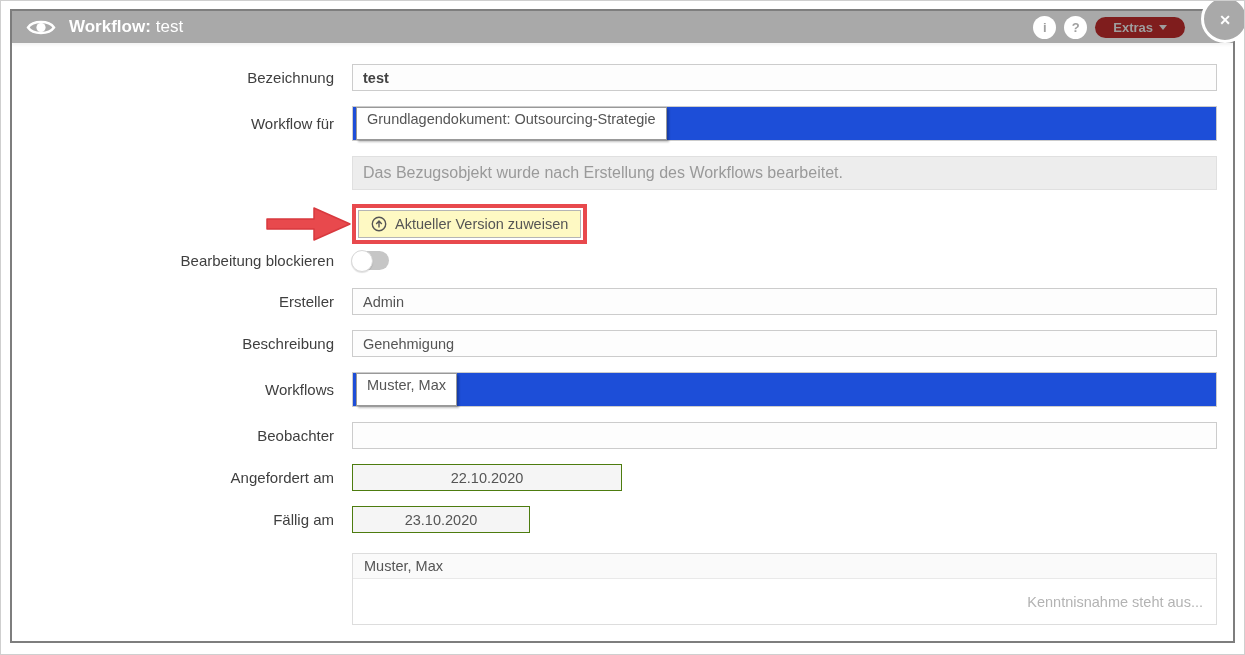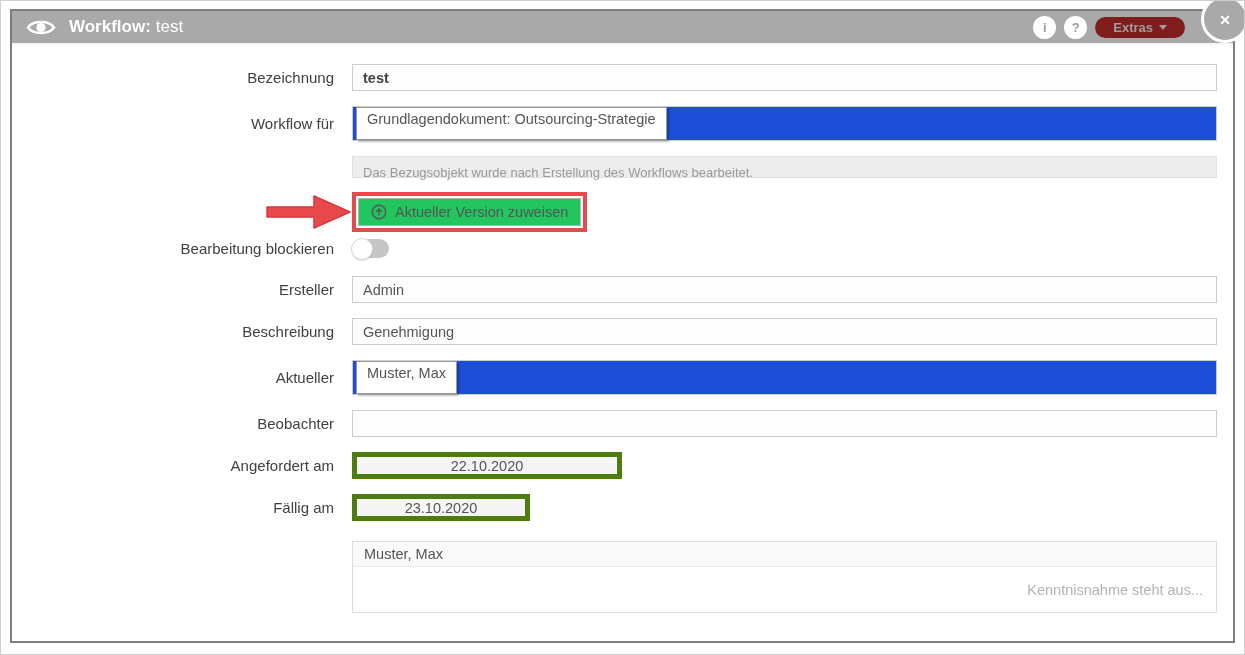--- a/index.html
+++ b/index.html
@@ -101,39 +101,39 @@
     display: inline-block;
     border: 1px solid #999999;
     background: #ffffff;
     box-shadow: 1.5px 1.5px 2px rgba(0,0,0,0.25);
     color: #555555; font-size: 14.5px;
     padding: 3px 10px;
     white-space: nowrap;
     cursor: pointer;
   }
   .notice {
-    height: 22px; line-height: 32px;
+    height: 34px; line-height: 32px;
     background: #ededed;
     border: 1px solid #e0e0e0;
-    color: #9a9a9a; font-size: 13px;
+    color: #9a9a9a; font-size: 16px;
     padding: 0 10px;
     margin-bottom: 14px;
   }
   .row-button { margin-bottom: 7px; }
   .annotation-wrap { display: inline-flex; align-items: center; position: relative; }
   .arrow-svg { position: absolute; left: -88px; top: 50%; transform: translateY(-50%); }
   .red-box {
     border: 4px solid #e8494d;
     padding: 2px;
     display: inline-block;
     background: transparent;
   }
   .assign-btn {
     display: flex; align-items: center; gap: 8px;
-    background: #22c55e;
+    background: #fef9c3;
     border: 1px solid #b5b5b5;
     color: #555555; font-size: 14.5px;
     font-family: "Liberation Sans", sans-serif;
     padding: 5px 12px;
     cursor: pointer; white-space: nowrap;
   }
   .row-toggle { margin-bottom: 18px; margin-top: 2px; }
   .toggle {
     position: relative;
     width: 37px; height: 19px;
@@ -145,21 +145,21 @@
     position: absolute;
     left: -1px; top: -1.5px;
     width: 22px; height: 22px;
     border-radius: 50%;
     background: #ffffff;
     border: 1px solid #d8d8d8;
     box-shadow: 0 1px 1px rgba(0,0,0,0.12);
   }
   .date-input {
     height: 27px;
-    border: 5px solid #4d7c0f;
+    border: 1px solid #4d7c0f;
     background: #f5f5f5;
     color: #555555; font-size: 14.5px;
     font-family: "Liberation Sans", sans-serif;
     text-align: center; outline: none;
   }
   .date-wide { width: 270px; }
   .date-narrow { width: 178px; }
   .row-list { margin-top: 20px; margin-bottom: 0; align-items: flex-start; }
   .ack-box { border: 1px solid #dddddd; width: 100%; }
   .ack-header {
@@ -267,21 +267,21 @@
       </div>
 
       <div class="row">
         <div class="label">Beschreibung</div>
         <div class="field-area">
           <input class="text-input" type="text" value="Genehmigung" style="">
         </div>
       </div>
 
       <div class="row">
-        <div class="label">Aktueller</div>
+        <div class="label">Workflows</div>
         <div class="field-area">
           <div class="chip-field">
             <span class="chip">Muster, Max</span>
           </div>
         </div>
       </div>
 
       <div class="row">
         <div class="label">Beobachter</div>
         <div class="field-area">

